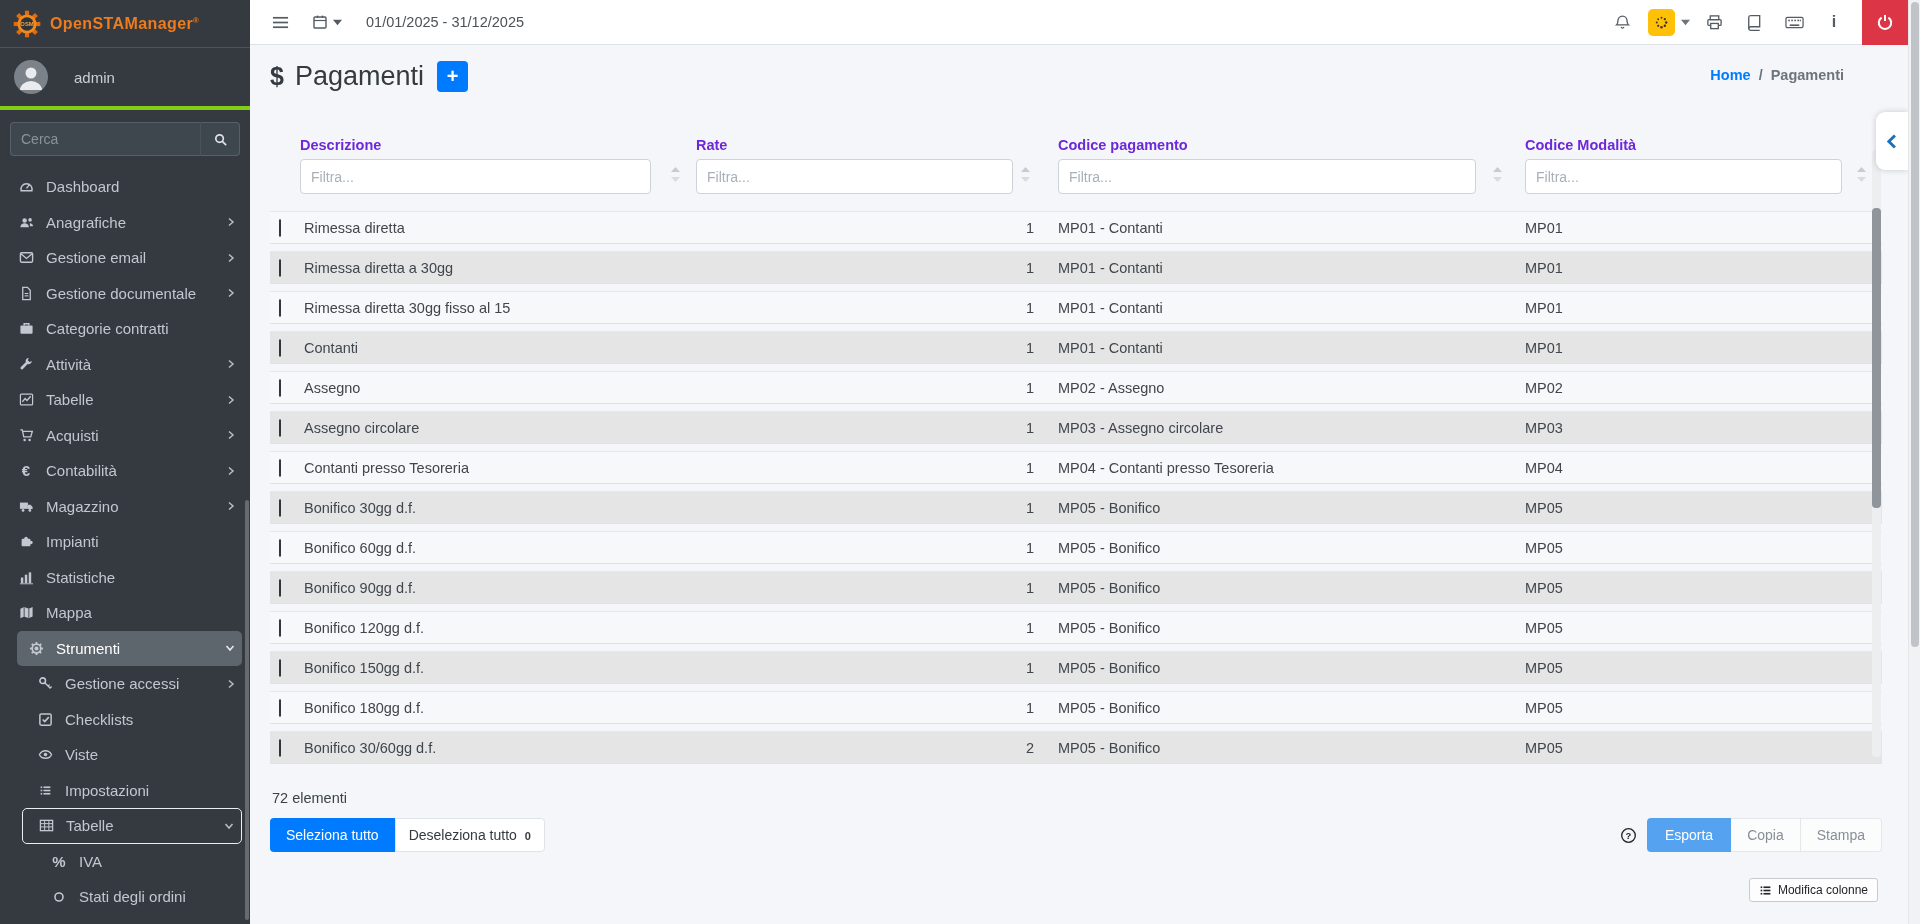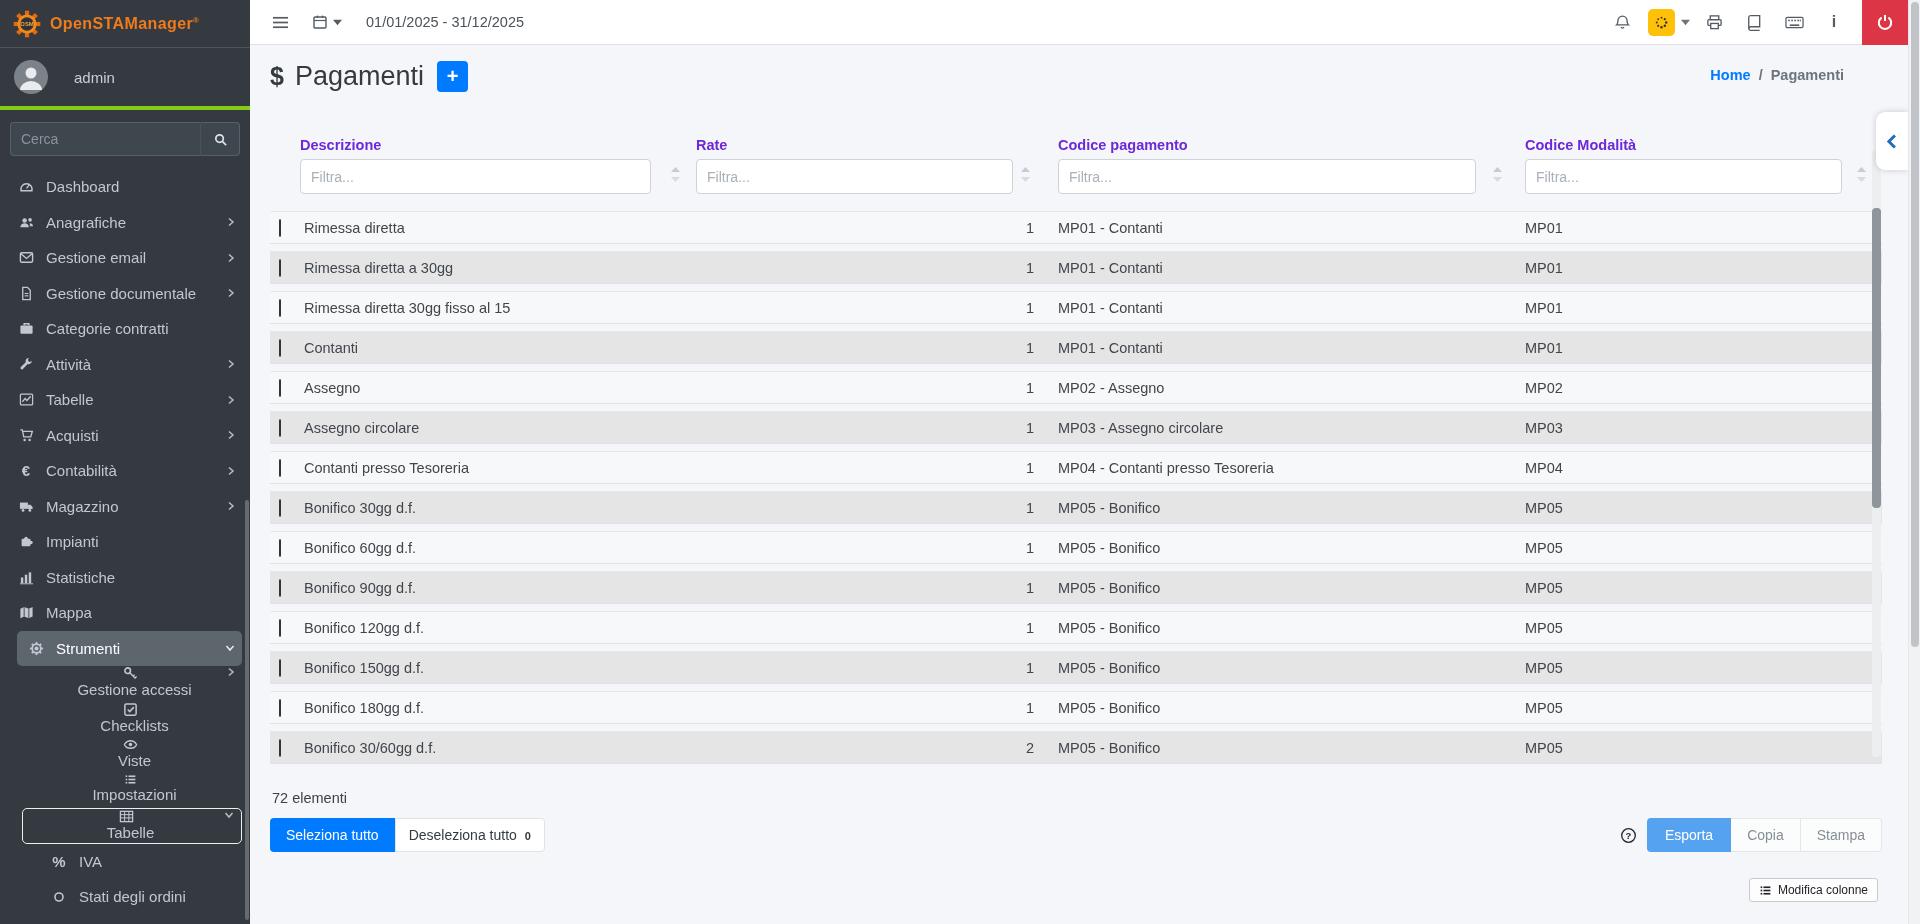--- a/index.html
+++ b/index.html
@@ -14,21 +14,21 @@
   .user-panel { display:flex; align-items:center; gap:26px; padding:12px 12px 12px 14px; border-bottom:4px solid #84cc16; }
   .avatar { width:34px; height:34px; border-radius:50%; overflow:hidden; flex:none; }
   .user-name { font-size:15px; color:#c9ced4; }
   .sidebar-search { display:flex; margin:12px 10px 8px; height:34px; }
   .sidebar-search input { flex:1; background:#3f474e; border:1px solid #56606a; border-right:none; border-radius:4px 0 0 4px; color:#e9ecef; padding:0 10px; font-size:14px; min-width:0; }
   .sidebar-search input::placeholder { color:#8a939b; }
   .sidebar-search button { width:40px; background:#3f474e; border:1px solid #56606a; border-left:1px solid #4a525a; border-radius:0 4px 4px 0; color:#dfe3e7; display:flex; align-items:center; justify-content:center; cursor:pointer; }
   .menu { padding-top:5px; }
   .menu-item { position:relative; display:flex; align-items:center; height:35.5px; padding:0 14px; font-size:15px; color:#c2c7d0; cursor:pointer; }
   .menu-item .mi-icon { width:24px; margin-right:8px; display:flex; justify-content:center; align-items:center; color:#c2c7d0; flex:none; }
-  .menu-item.lvl1 { padding-left:33px;flex-direction:column; }
+  .menu-item.lvl1 { padding-left:33px; }
   .menu-item.lvl2 { padding-left:47px; }
   .menu-item .chev { position:absolute; right:13px; display:flex; color:#b8bec4; }
   .menu-item.active { background:#5d656d; border-radius:5px; margin:0 8px 0 17px; padding-left:7px; color:#fff; }
   .menu-item.active .chev { right:6px; color:#e9ecef; }
   .menu-item.outlined { border:1px solid #eceff2; border-radius:5px; margin:0 8px 0 22px; padding-left:11px; background:#343a40; }
   .menu-item.outlined .chev { right:6px; }
   .tglyph { font-weight:bold; font-size:14px; line-height:1; font-style:normal; }
   .sb-scroll { position:absolute; right:1px; top:500px; width:4px; height:420px; background:rgba(255,255,255,.25); border-radius:2px; }
 
   

